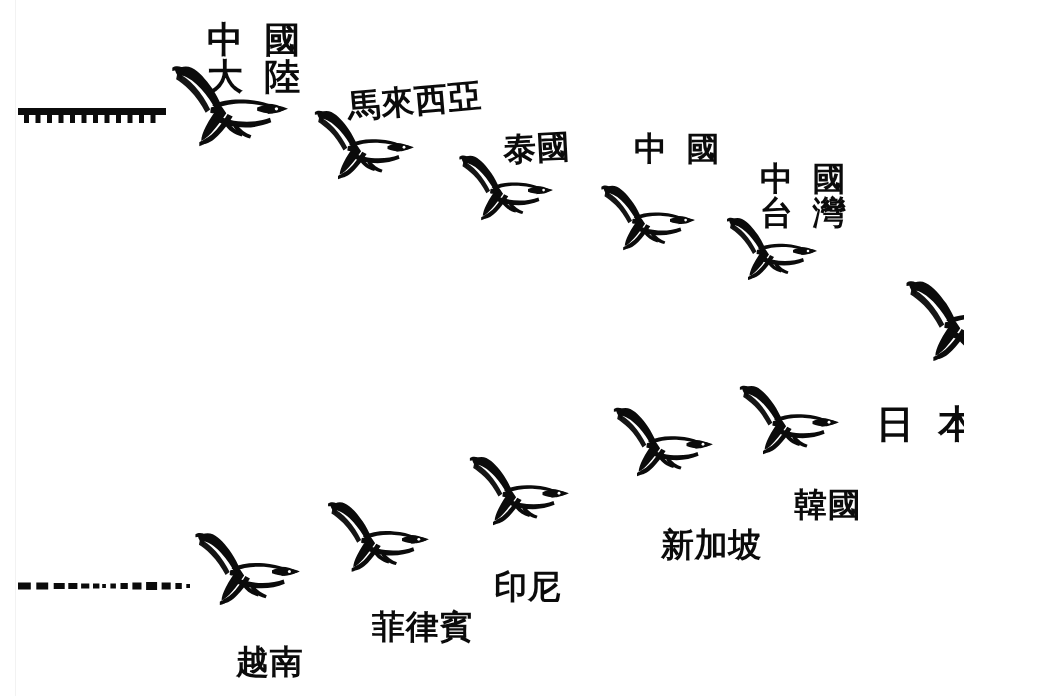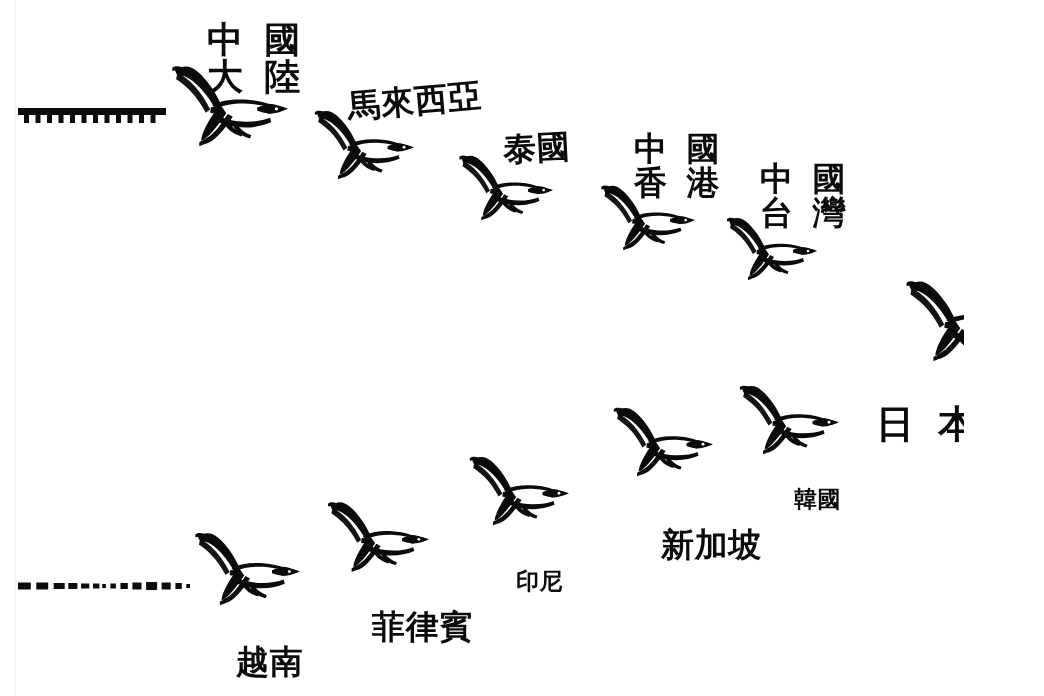--- a/index.html
+++ b/index.html
@@ -330,21 +330,21 @@
                C128 120 119 113 113 104 Z"></path>
 
       <path d="M78 74 C84 72 90 74 94 79 C89 83 83 84 77 82 Z"></path>
 
       <path d="M18 12 C22 9 28 9 32 11 C28 15 23 17 18 17 Z"></path>
 
       <path d="M60 128 C64 125 70 124 75 125 C71 130 65 133 60 134 Z"></path>
     </g>
   </svg>
       </div>
-      <div class="label stack2" style="left: 634px; top: 132px; font-size: 33px;"><span class="ln">中 國</span><span class="ln">香 港</span></div>
+      <div class="label stack2" style="left: 634px; top: 132px; font-size: 33px;"><span class="ln">中 國</span></div>
       <div class="goose" style="left: 718px; top: 212px;">
   <svg width="100" height="72" viewBox="0 0 200 140" xmlns="http://www.w3.org/2000/svg">
     <g fill="#0b0b0b">
 
       <path d="M24 16 C30 10 40 8 48 12 C60 18 70 30 80 44
                C86 53 91 63 95 72
                L86 78
                C80 67 72 55 63 45
                C54 35 44 27 33 24
                C29 23 25 21 24 16 Z"></path>
@@ -622,21 +622,21 @@
                C128 120 119 113 113 104 Z"></path>
 
       <path d="M78 74 C84 72 90 74 94 79 C89 83 83 84 77 82 Z"></path>
 
       <path d="M18 12 C22 9 28 9 32 11 C28 15 23 17 18 17 Z"></path>
 
       <path d="M60 128 C64 125 70 124 75 125 C71 130 65 133 60 134 Z"></path>
     </g>
   </svg>
       </div>
-      <div class="label" style="left: 516px; top: 570px; font-size: 23px;"><span class="ln">印尼</span></div>
+      <div class="label" style="left: 494px; top: 570px; font-size: 33px;"><span class="ln">印尼</span></div>
       <div class="goose" style="left: 604px; top: 400px;">
   <svg width="110" height="82" viewBox="0 0 200 140" xmlns="http://www.w3.org/2000/svg">
     <g fill="#0b0b0b">
 
       <path d="M24 16 C30 10 40 8 48 12 C60 18 70 30 80 44
                C86 53 91 63 95 72
                L86 78
                C80 67 72 55 63 45
                C54 35 44 27 33 24
                C29 23 25 21 24 16 Z"></path>
@@ -738,16 +738,16 @@
                C128 120 119 113 113 104 Z"></path>
 
       <path d="M78 74 C84 72 90 74 94 79 C89 83 83 84 77 82 Z"></path>
 
       <path d="M18 12 C22 9 28 9 32 11 C28 15 23 17 18 17 Z"></path>
 
       <path d="M60 128 C64 125 70 124 75 125 C71 130 65 133 60 134 Z"></path>
     </g>
   </svg>
       </div>
-      <div class="label" style="left: 794px; top: 488px; font-size: 23px;"><span class="ln">韓國</span></div>
+      <div class="label" style="left: 794px; top: 488px; font-size: 33px;"><span class="ln">韓國</span></div>
     </div>
 
 </div>
 
 </body></html>

